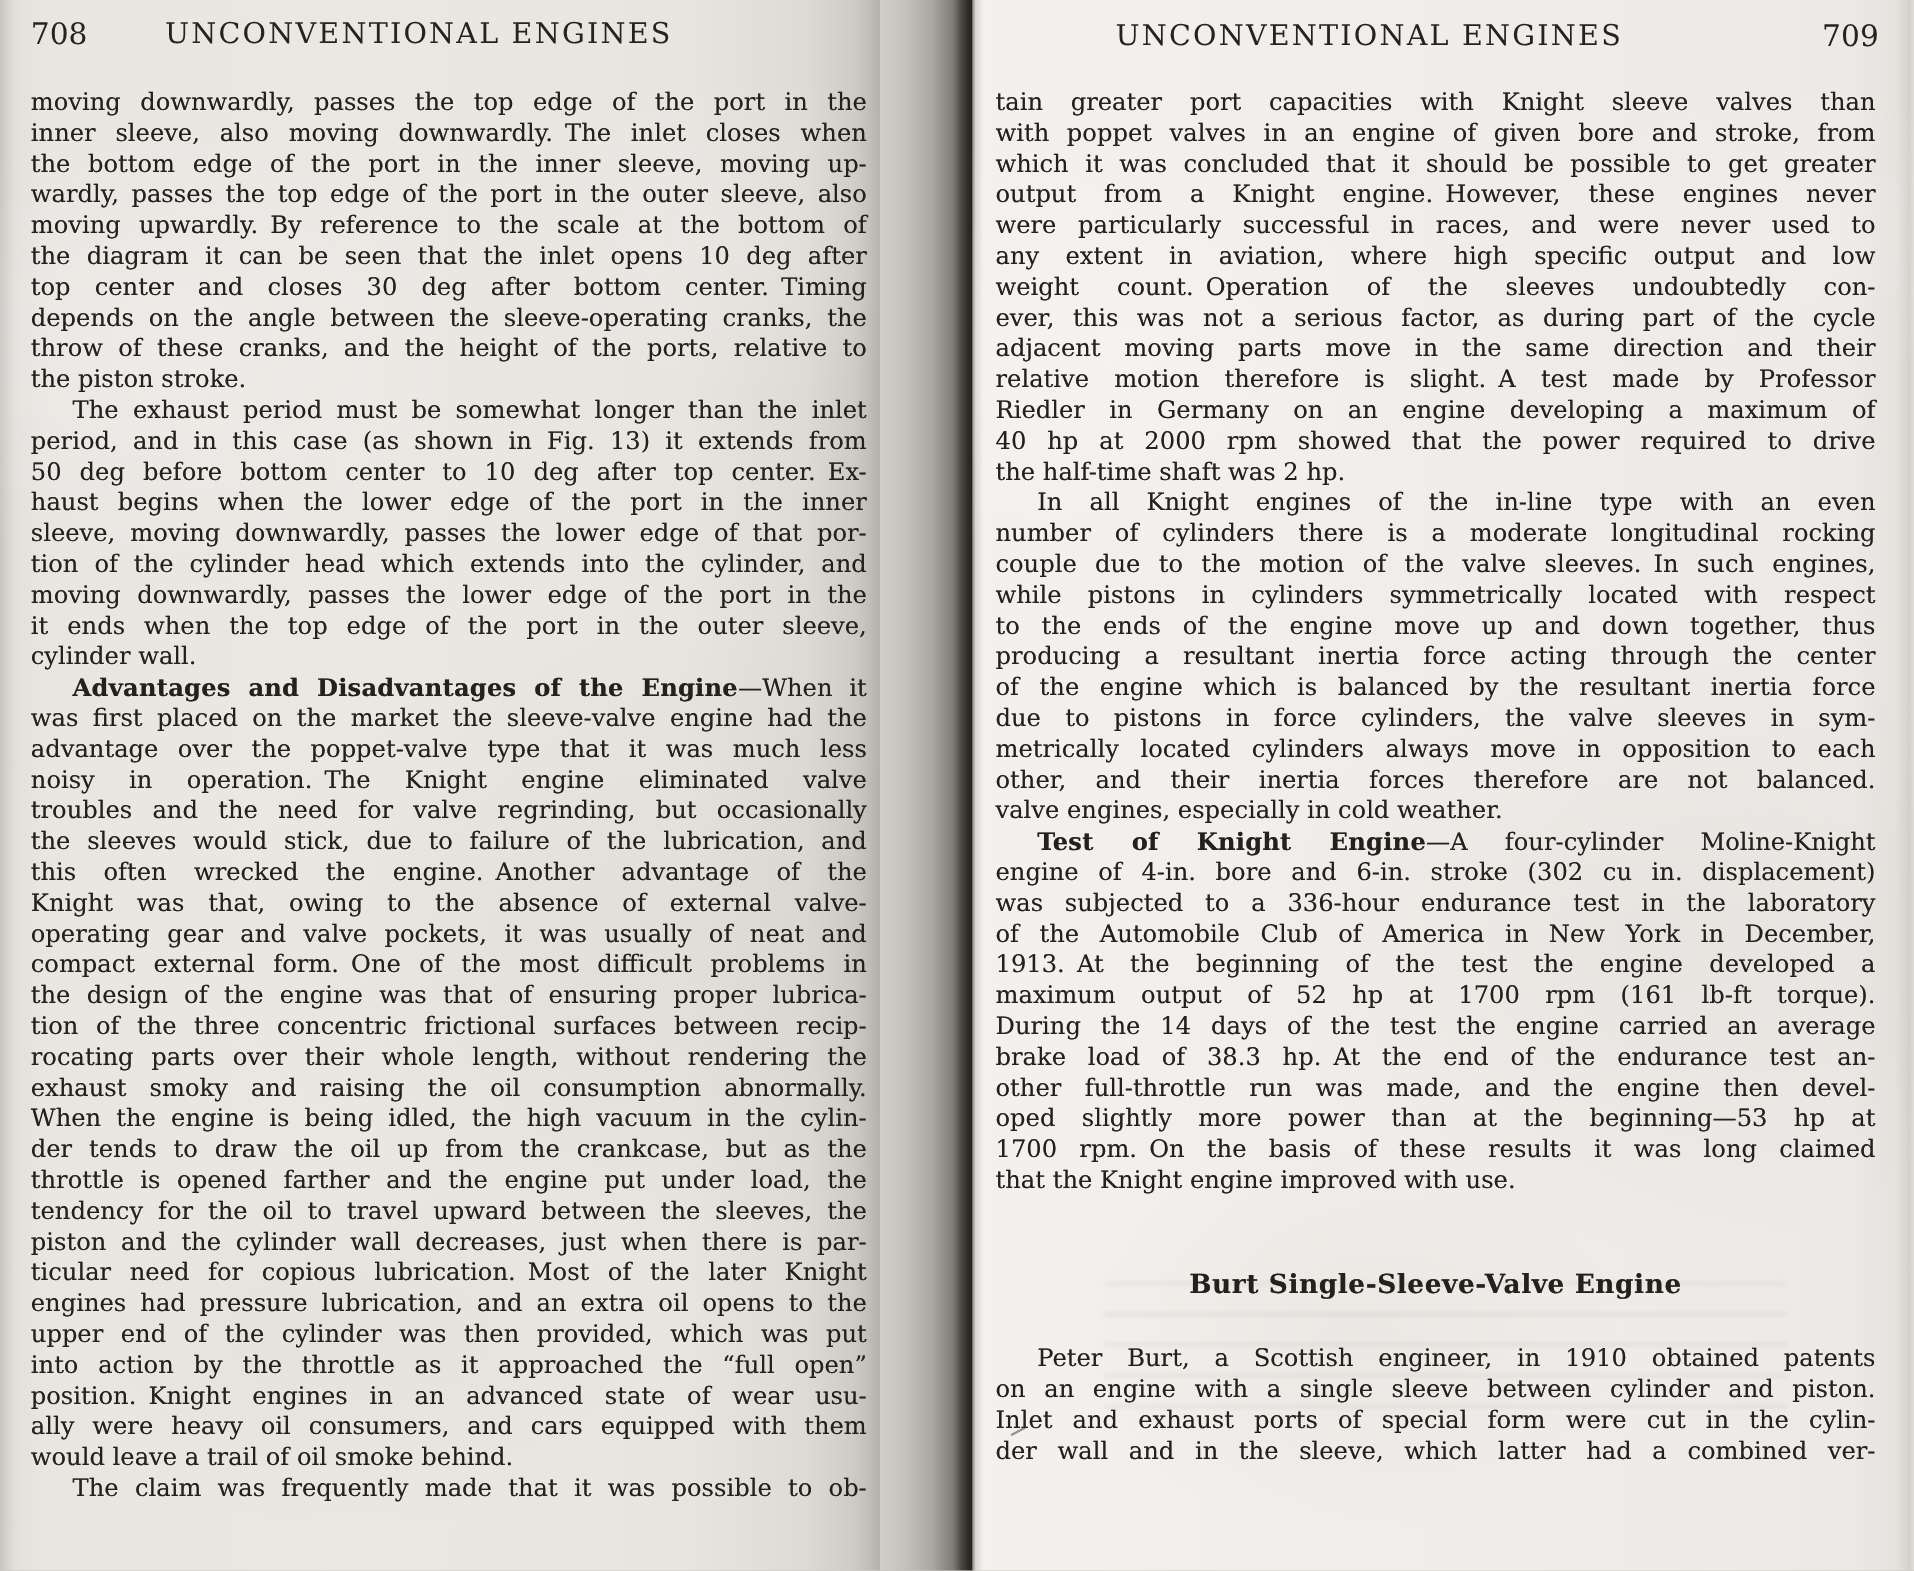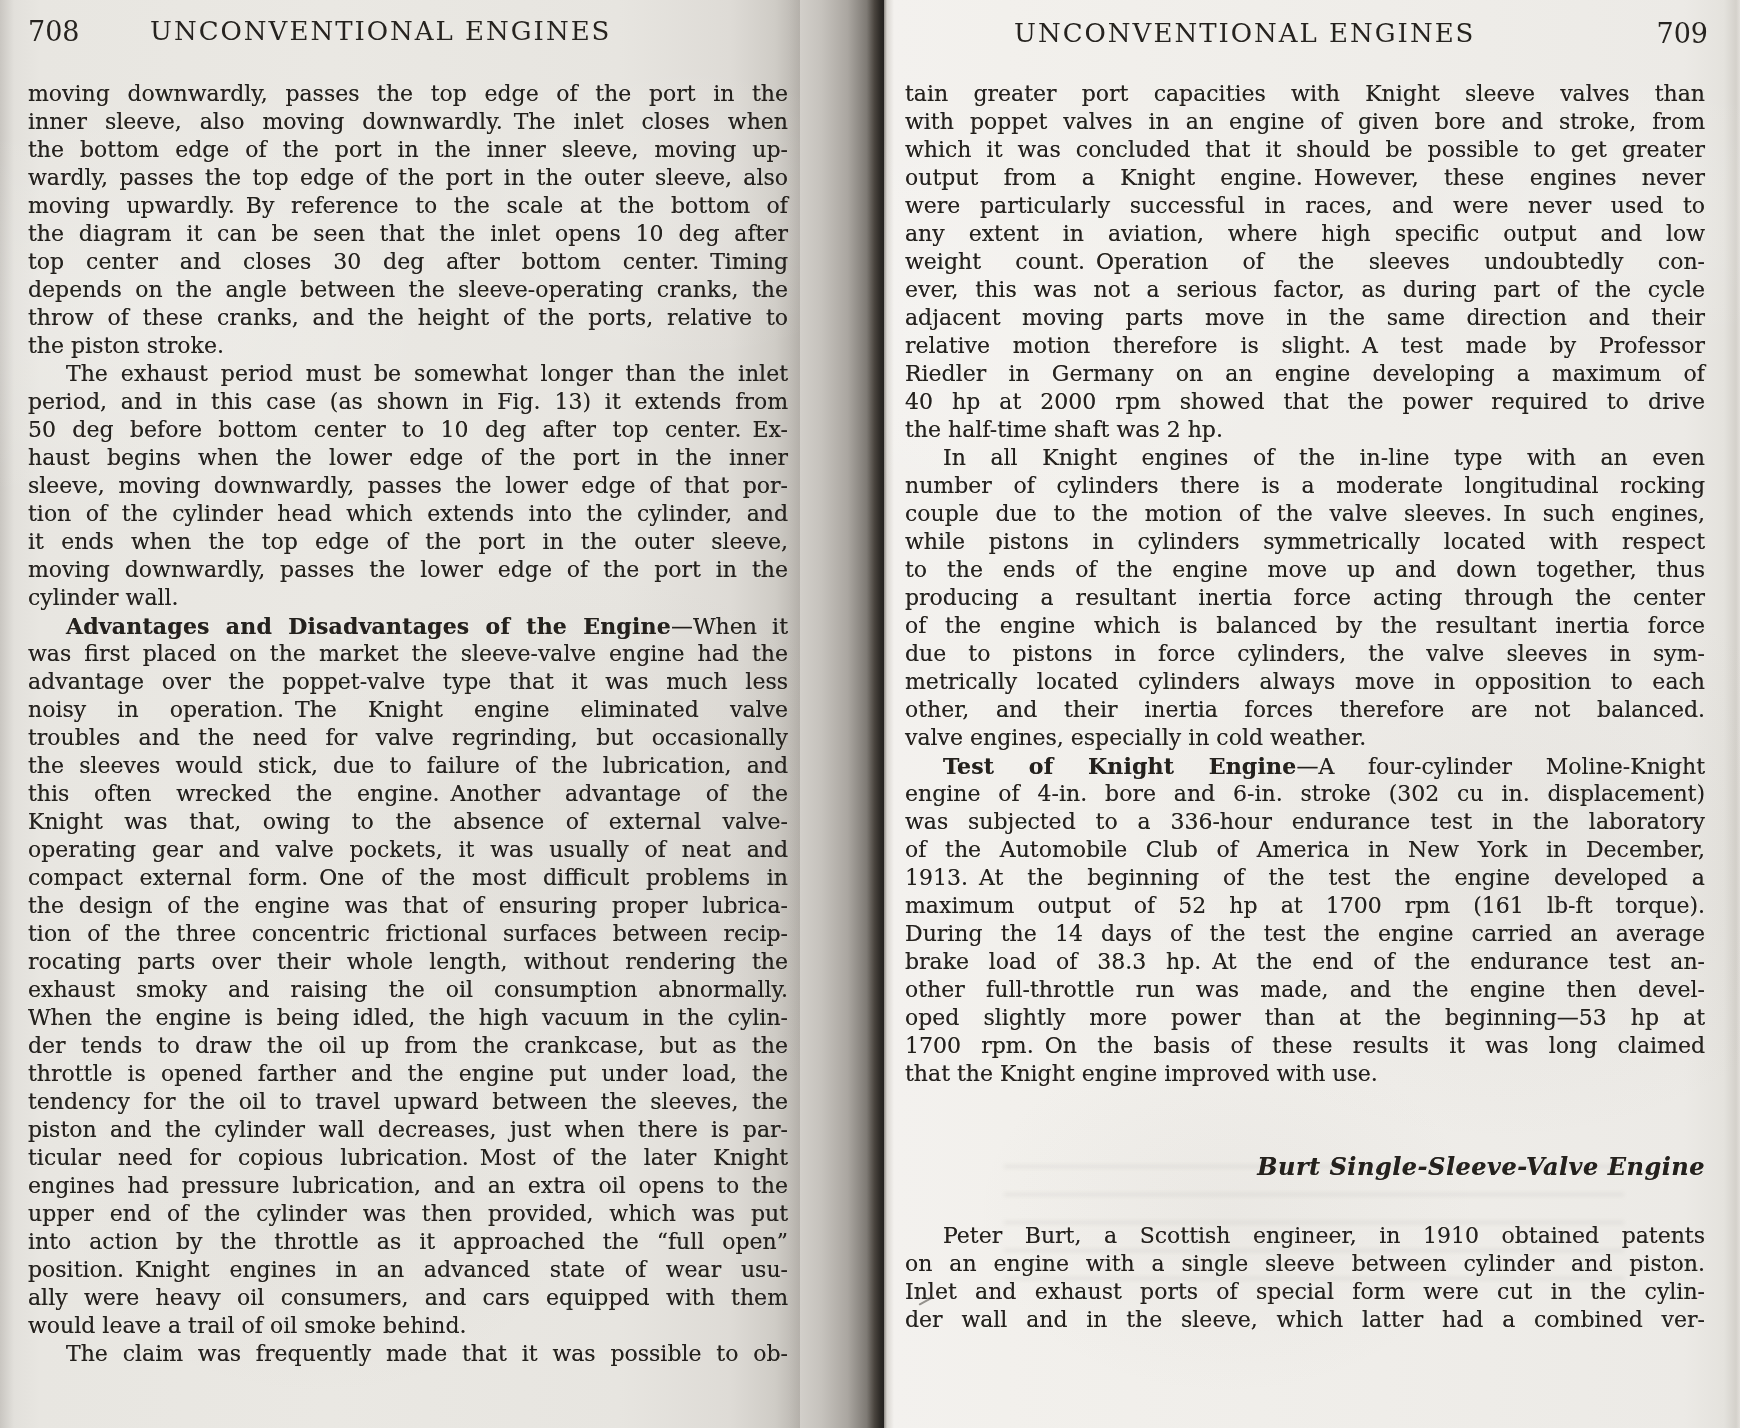--- a/index.html
+++ b/index.html
@@ -88,25 +88,24 @@
   .line{
     text-align:justify;
     text-align-last:justify;
     height:28px;overflow:visible;white-space:pre-wrap;
   }
   .line.short{text-align-last:left;}
   .line.indent{text-indent:38px;}
   b{font-weight:700;letter-spacing:0.2px;margin-top:24px;}
   .section-heading{
     margin:64px 0 40px 0;
-    text-align:right;
+    text-align:center;
     font-weight:700;
     font-size:24px;line-height:30px;
     letter-spacing:0.5px;
-    font-style:italic;
   }
   
   .margin-mark{
     position:absolute;left:34px;top:1300px;
     width:16px;height:2px;
     background:rgba(70,66,60,0.55);
     transform:rotate(-28deg);
     border-radius:1px;
   }
 </style>
@@ -134,22 +133,22 @@
           <div class="line">throw of these cranks, and the height of the ports, relative to</div>
           <div class="line short">the piston stroke.</div>
         </div>
         <div class="paragraph">
           <div class="line indent">The exhaust period must be somewhat longer than the inlet</div>
           <div class="line">period, and in this case (as shown in Fig. 13) it extends from</div>
           <div class="line">50 deg before bottom center to 10 deg after top center. Ex-</div>
           <div class="line">haust begins when the lower edge of the port in the inner</div>
           <div class="line">sleeve, moving downwardly, passes the lower edge of that por-</div>
           <div class="line">tion of the cylinder head which extends into the cylinder, and</div>
+          <div class="line">moving downwardly, passes the lower edge of the port in the</div>
           <div class="line">it ends when the top edge of the port in the outer sleeve,</div>
-          <div class="line">moving downwardly, passes the lower edge of the port in the</div>
           <div class="line short">cylinder wall.</div>
         </div>
         <div class="paragraph">
           <div class="line indent"><b>Advantages and Disadvantages of the Engine</b>—When it</div>
           <div class="line">was first placed on the market the sleeve-valve engine had the</div>
           <div class="line">advantage over the poppet-valve type that it was much less</div>
           <div class="line">noisy in operation. The Knight engine eliminated valve</div>
           <div class="line">troubles and the need for valve regrinding, but occasionally</div>
           <div class="line">the sleeves would stick, due to failure of the lubrication, and</div>
           <div class="line">this often wrecked the engine. Another advantage of the</div>

